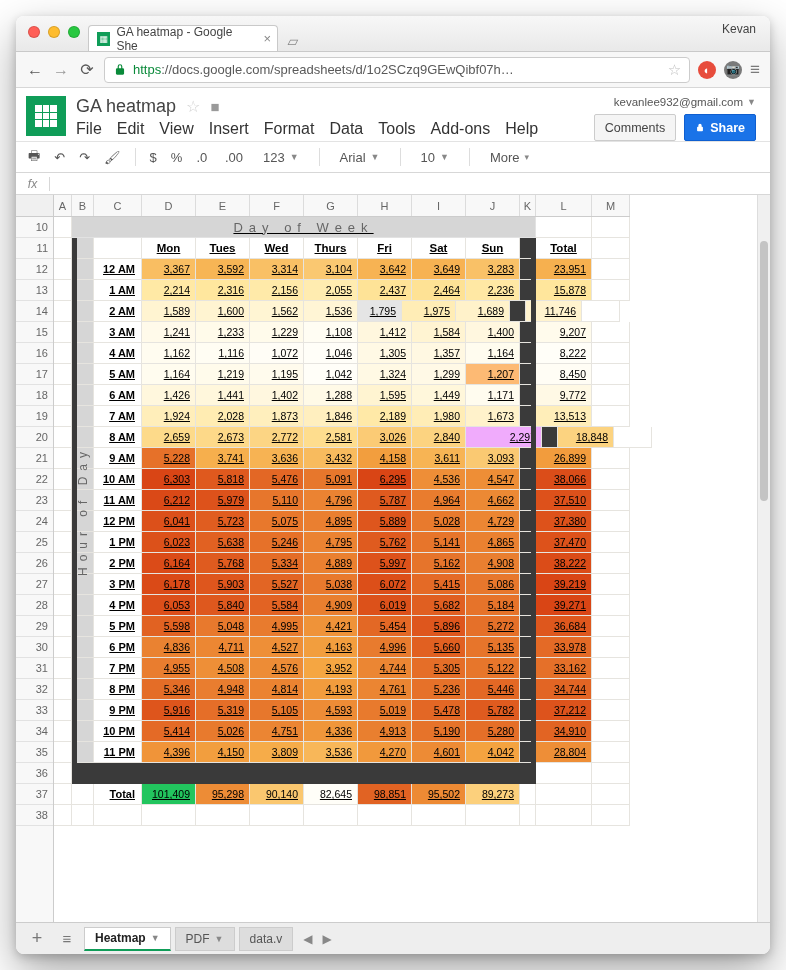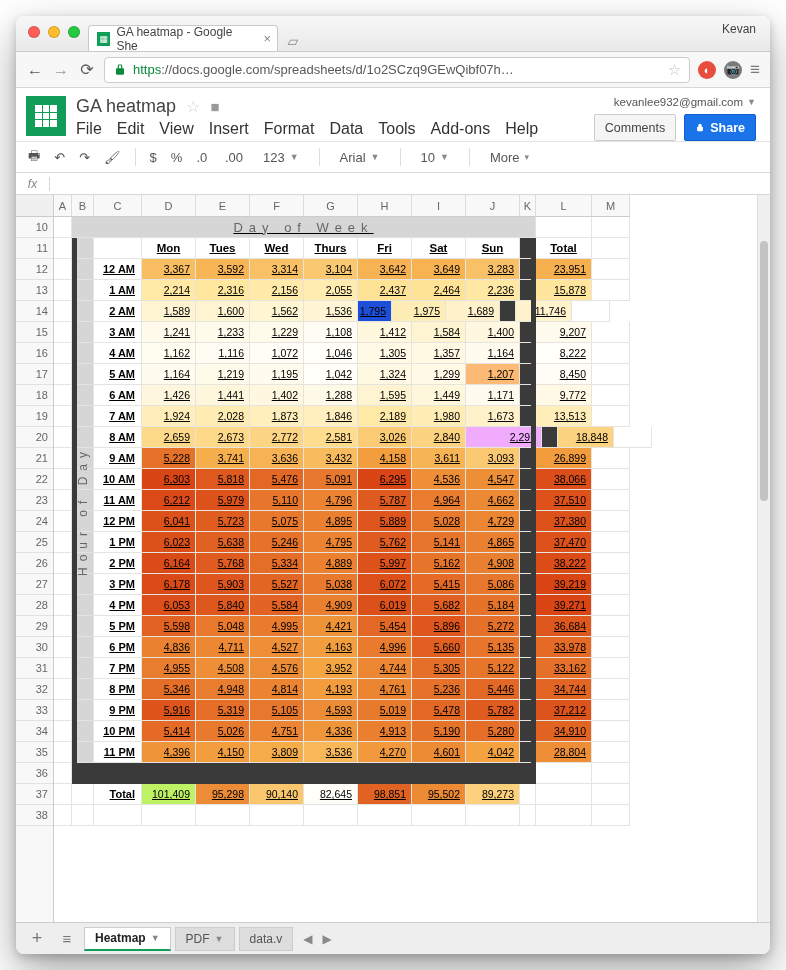--- a/index.html
+++ b/index.html
@@ -337,21 +337,21 @@
               <div class="cell plain" style="width: 38px;"></div>
             </div>
             <div class="row">
               <div class="cell plain" style="width: 18px;"></div>
               <div class="cell plain" style="width: 22px; background: rgb(214, 214, 214);"></div>
               <div class="cell lab" style="width: 48px;">2 AM</div>
               <div class="cell num" style="width: 54px; background: rgb(255, 244, 209);">1,589</div>
               <div class="cell num" style="width: 54px; background: rgb(255, 244, 209);">1,600</div>
               <div class="cell num" style="width: 54px; background: rgb(255, 245, 211);">1,562</div>
               <div class="cell num" style="width: 54px; background: rgb(255, 245, 213);">1,536</div>
-              <div class="cell num" style="width: 34px; background: #1d4ed8;">1,795</div>
+              <div class="cell num" style="width: 44px; background: #e5e5e5;">1,795</div>
               <div class="cell num" style="width: 54px; background: rgb(255, 237, 182);">1,975</div>
               <div class="cell num" style="width: 54px; background: rgb(255, 242, 202);">1,689</div>
               <div class="cell plain" style="width: 16px; background: rgb(58, 58, 58);"></div>
               <div class="cell num" style="width: 56px; background: rgb(255, 243, 206);">11,746</div>
               <div class="cell plain" style="width: 38px;"></div>
             </div>
             <div class="row">
               <div class="cell plain" style="width: 18px;"></div>
               <div class="cell plain" style="width: 22px; background: rgb(214, 214, 214);"></div>
               <div class="cell lab" style="width: 48px;">3 AM</div>
@@ -669,21 +669,21 @@
             <div class="row">
               <div class="cell plain" style="width: 18px;"></div>
               <div class="cell" style="width: 464px; background: rgb(58, 58, 58); height: 21px;"></div>
               <div class="cell plain" style="width: 56px;"></div>
               <div class="cell plain" style="width: 38px;"></div>
             </div>
             <div class="row">
               <div class="cell plain" style="width: 18px;"></div>
               <div class="cell plain" style="width: 22px;"></div>
               <div class="cell lab" style="width: 48px;">Total</div>
-              <div class="cell num" style="width: 54px; background: #bef264;">101,409</div>
+              <div class="cell num" style="width: 54px; background: #22c55e;">101,409</div>
               <div class="cell num" style="width: 54px; background: rgb(237, 140, 54);">95,298</div>
               <div class="cell num" style="width: 54px; background: rgb(250, 199, 111);">90,140</div>
               <div class="cell num" style="width: 54px; background: rgb(255, 254, 248);">82,645</div>
               <div class="cell num" style="width: 54px; background: rgb(225, 99, 35);">98,851</div>
               <div class="cell num" style="width: 54px; background: rgb(237, 138, 52);">95,502</div>
               <div class="cell num" style="width: 54px; background: rgb(252, 208, 124);">89,273</div>
               <div class="cell plain" style="width: 16px;"></div>
               <div class="cell plain" style="width: 56px;"></div>
               <div class="cell plain" style="width: 38px;"></div>
             </div>

